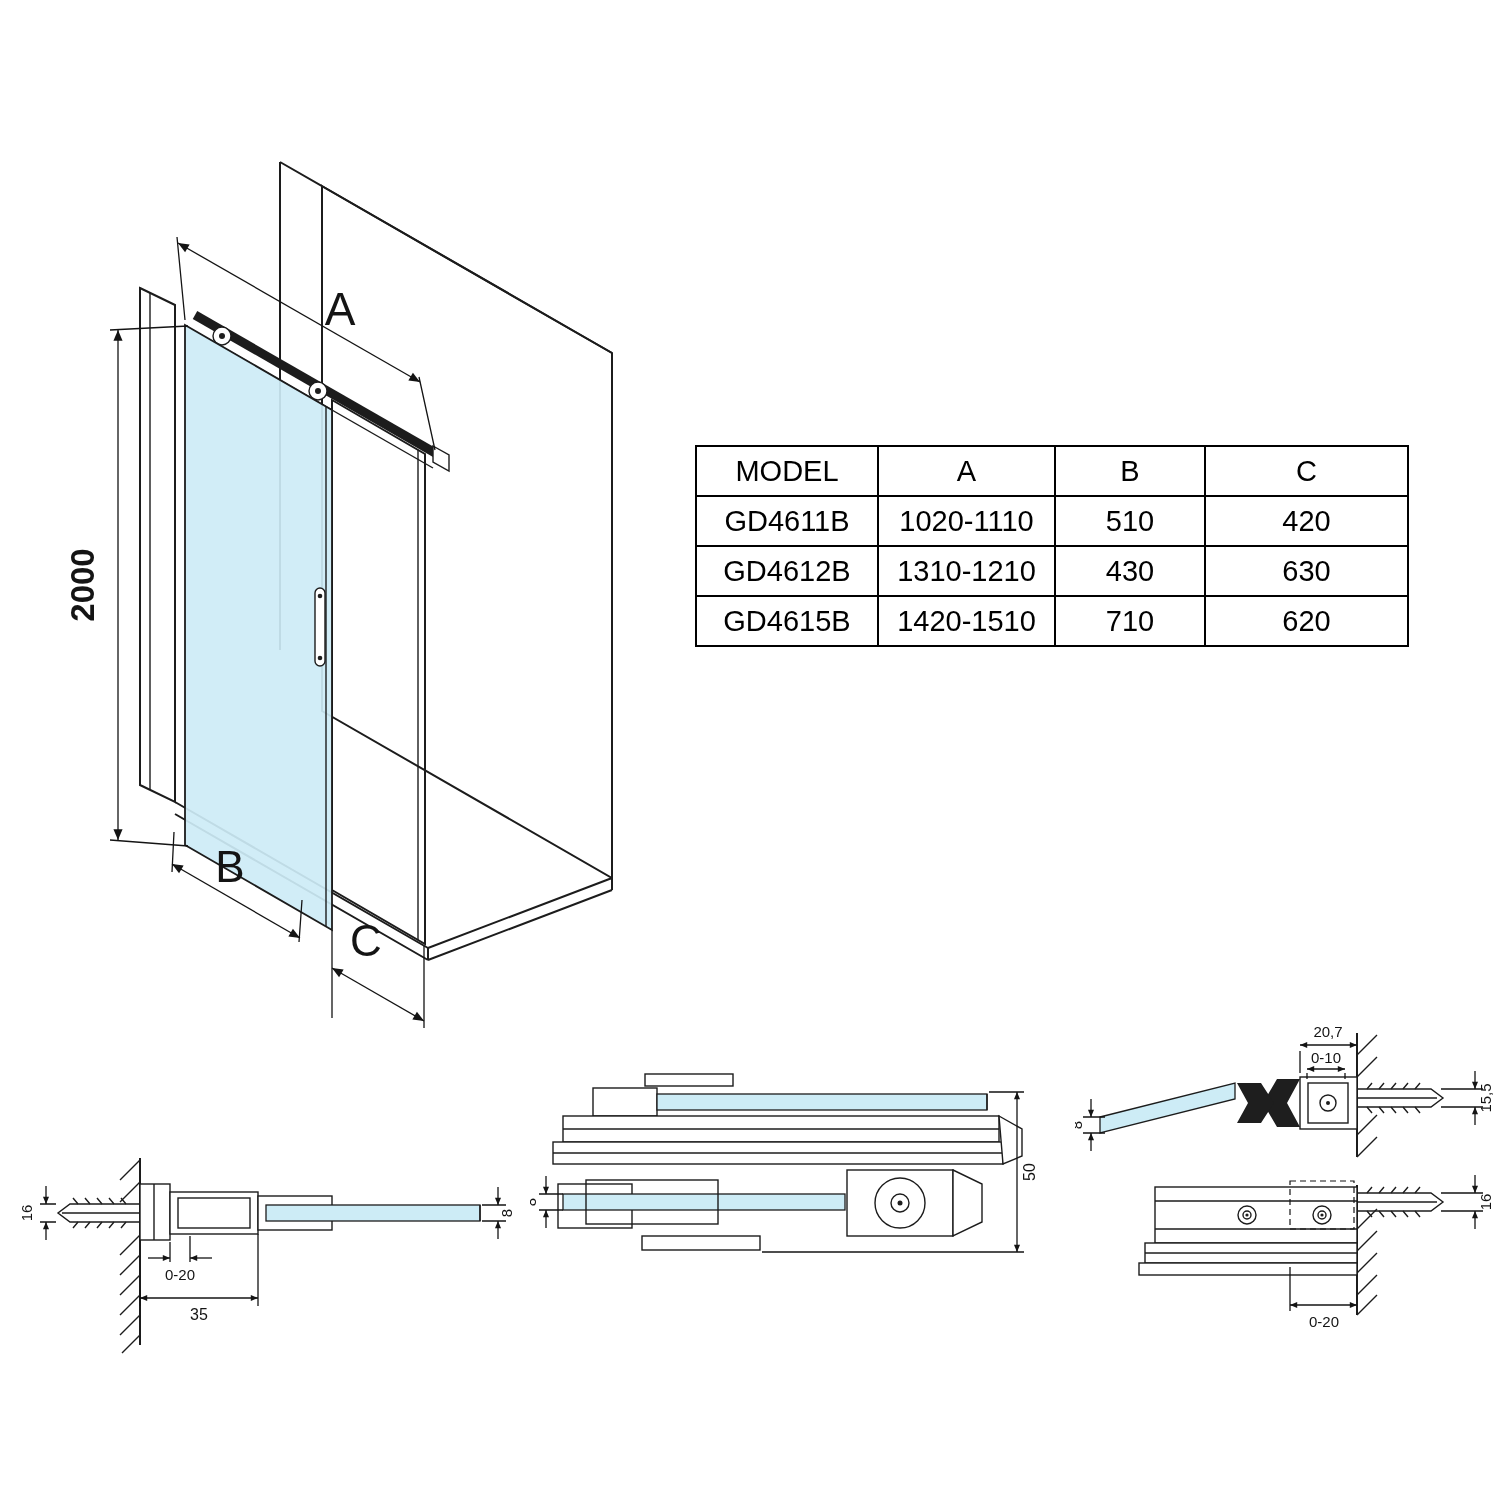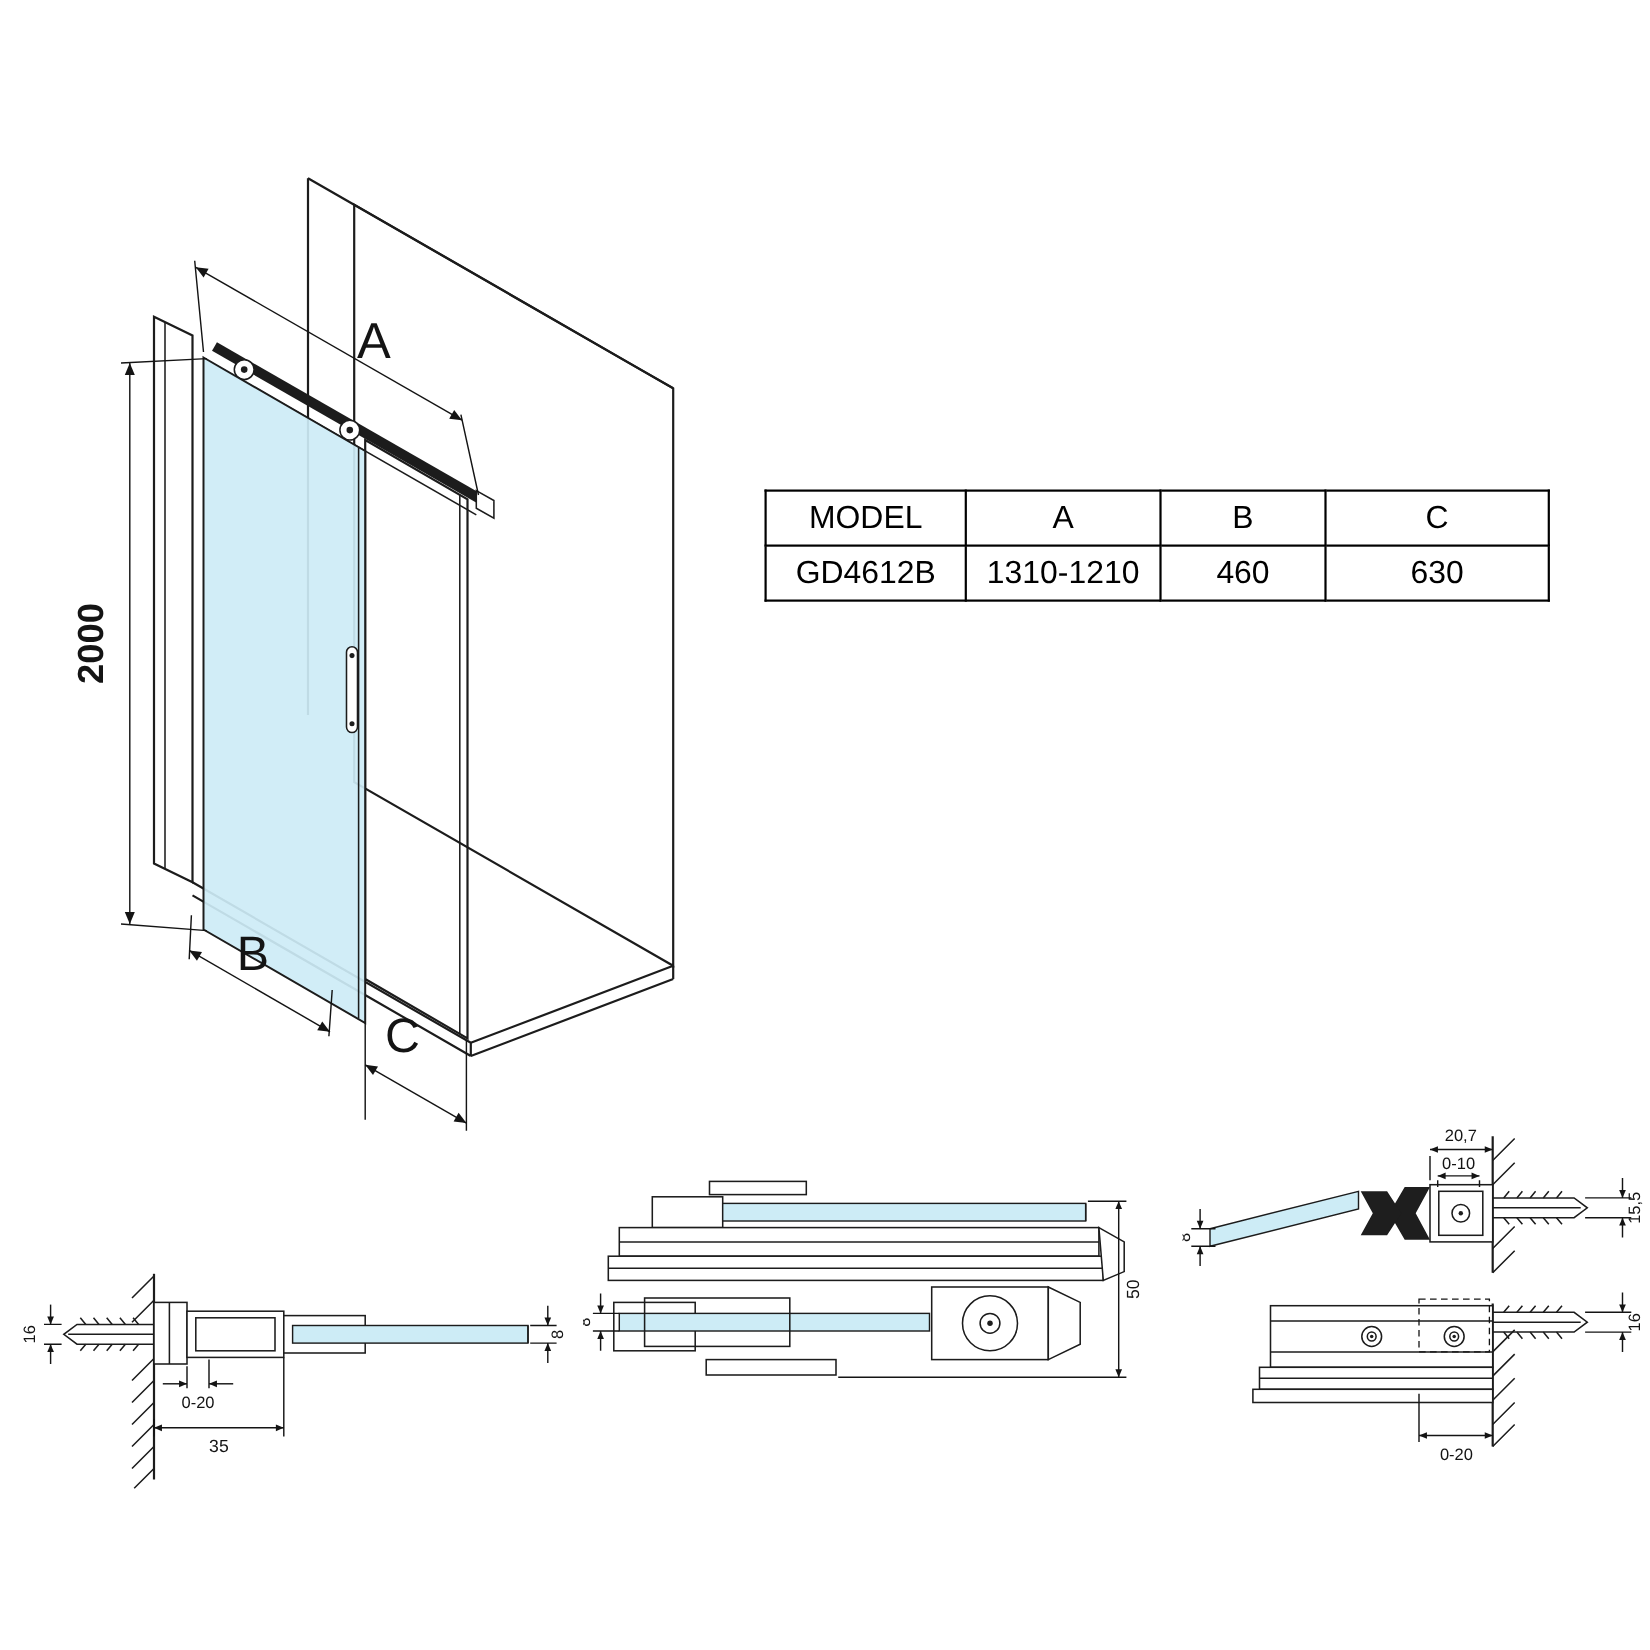--- a/index.html
+++ b/index.html
@@ -121,24 +121,36 @@
     <thead>
       <tr>
         <th>MODEL</th>
         <th>A</th>
         <th>B</th>
         <th>C</th>
       </tr>
     </thead>
     <tbody>
       <tr>
+        <td>GD4611B</td>
+        <td>1020-1110</td>
+        <td>510</td>
+        <td>420</td>
+      </tr>
+      <tr>
         <td>GD4612B</td>
         <td>1310-1210</td>
-        <td>460</td>
+        <td>430</td>
         <td>630</td>
+      </tr>
+      <tr>
+        <td>GD4615B</td>
+        <td>1420-1510</td>
+        <td>710</td>
+        <td>620</td>
       </tr>
     </tbody>
   </table>
 
   <svg style="left:20px;top:1140px;" width="500" height="230" viewBox="0 0 500 230">
     <g>
       <path class="ln" d="M120,18 L120,205"></path>
       <path class="ln1" d="M120,20 L100,40 M120,42 L100,62 M120,95 L100,115 M120,115 L100,135 M120,135 L100,155 M120,155 L100,175 M120,175 L100,195 M120,195 L102,213"></path>
     </g>
     <g>

